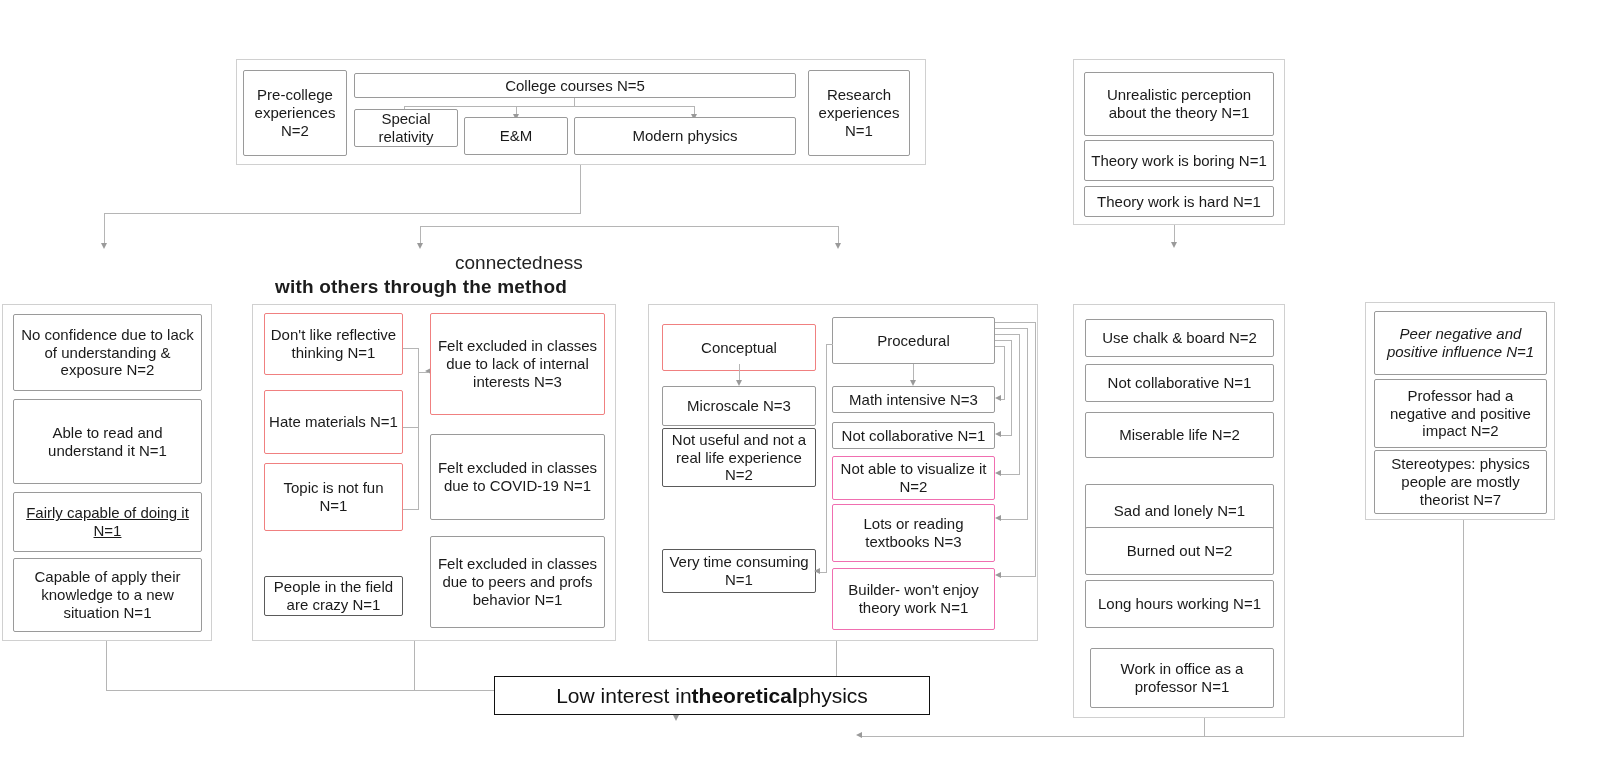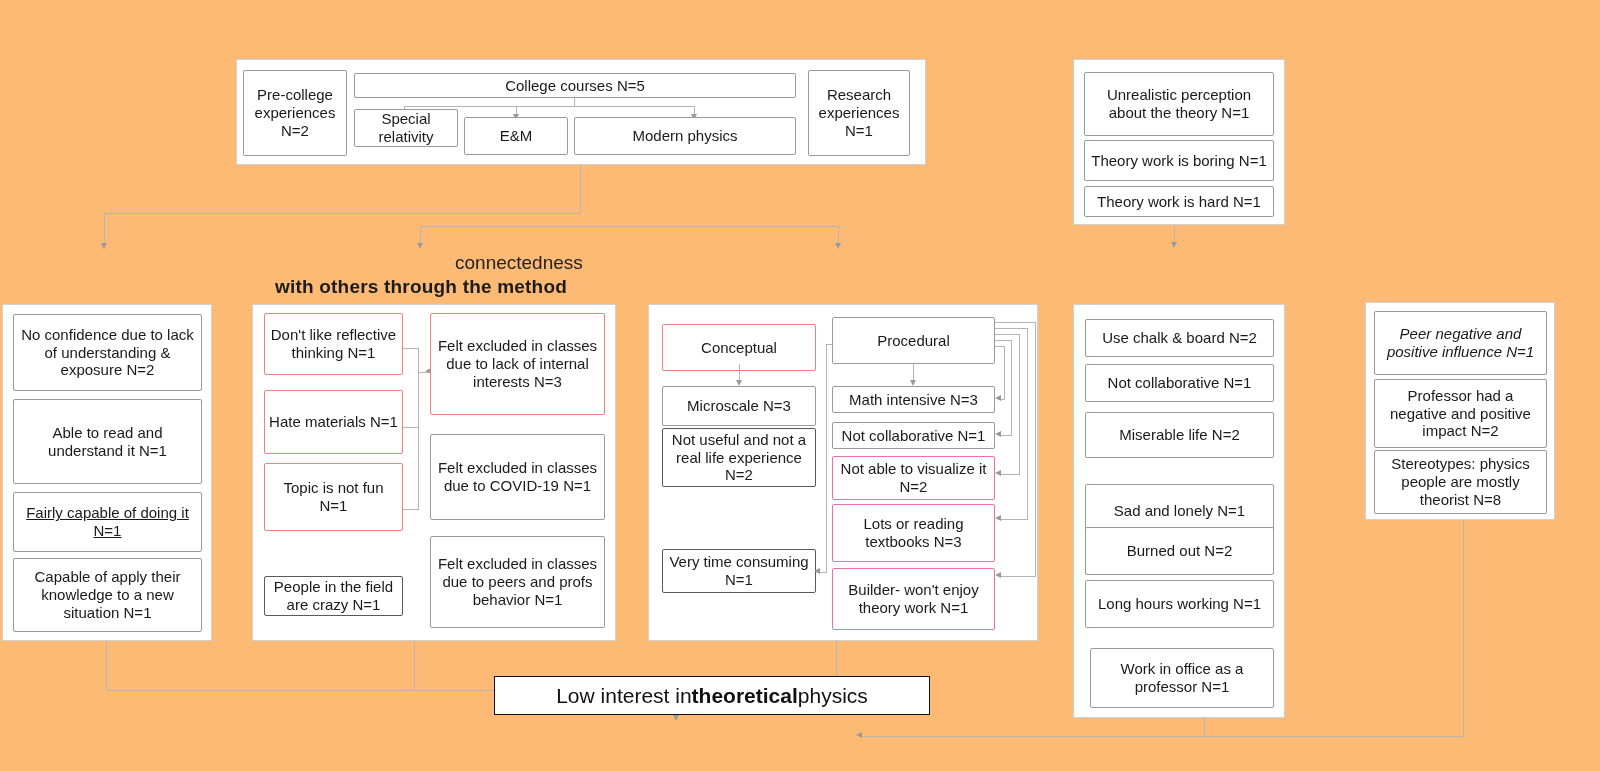--- a/index.html
+++ b/index.html
@@ -1,18 +1,18 @@
 <!DOCTYPE html>
 <html><head>
 <meta charset="utf-8">
 <style>
   html,body{margin:0;padding:0;background:#000;}
   body{width:1600px;height:771px;position:relative;overflow:hidden;
        font-family:"Liberation Sans","DejaVu Sans",sans-serif;}
-  #stage{position:absolute;left:0;top:0;width:1600px;height:771px;background:#fdba74;}
+  #stage{position:absolute;left:0;top:0;width:1600px;height:771px;background:#ffffff;}
 
   
   .panel{position:absolute;background:#ffffff;border:1px solid #d0d0d0;box-sizing:border-box;}
 
   
   .box{position:absolute;box-sizing:border-box;background:#ffffff;
        border:1px solid #9a9a9a;border-radius:2px;
        display:flex;align-items:center;justify-content:center;text-align:center;
        color:#1a1a1a;font-size:15px;line-height:1.18;padding:2px 4px;}
   .box.red{border-color:#f08080;}
@@ -164,21 +164,21 @@
   <div class="box" style="left:1085px;top:364px;width:189px;height:38px;">Not collaborative N=1</div>
   <div class="box" style="left:1085px;top:412px;width:189px;height:46px;">Miserable life  N=2</div>
   <div class="box" style="left:1085px;top:484px;width:189px;height:53px;">Sad and lonely N=1</div>
   <div class="box" style="left:1085px;top:527px;width:189px;height:48px;">Burned out N=2</div>
   <div class="box" style="left:1085px;top:580px;width:189px;height:48px;">Long hours working N=1</div>
   <div class="box" style="left:1090px;top:648px;width:184px;height:60px;">Work in office as a professor N=1</div>
 
   <div class="panel" style="left:1365px;top:302px;width:190px;height:218px;"></div>
   <div class="box" style="left:1374px;top:311px;width:173px;height:64px;font-style:italic;">Peer negative and positive influence N=1</div>
   <div class="box" style="left:1374px;top:379px;width:173px;height:69px;">Professor had a negative and positive impact N=2</div>
-  <div class="box" style="left:1374px;top:450px;width:173px;height:64px;">Stereotypes: physics people are mostly theorist N=8</div>
+  <div class="box" style="left:1374px;top:450px;width:173px;height:64px;">Stereotypes: physics people are mostly theorist N=7</div>
 
   <div class="ln" style="left:106px;top:641px;width:1px;height:49px;"></div>
   <div class="ln" style="left:414px;top:641px;width:1px;height:49px;"></div>
   <div class="ln" style="left:836px;top:641px;width:1px;height:49px;"></div>
   <div class="ln" style="left:106px;top:690px;width:731px;height:1px;"></div>
   <div class="ln" style="left:676px;top:690px;width:1px;height:27px;"></div>
   <div class="arrow-d" style="left:673px;top:715px;"></div>
 
   <div class="ln" style="left:1204px;top:718px;width:1px;height:18px;"></div>
   <div class="ln" style="left:862px;top:736px;width:343px;height:1px;"></div>

